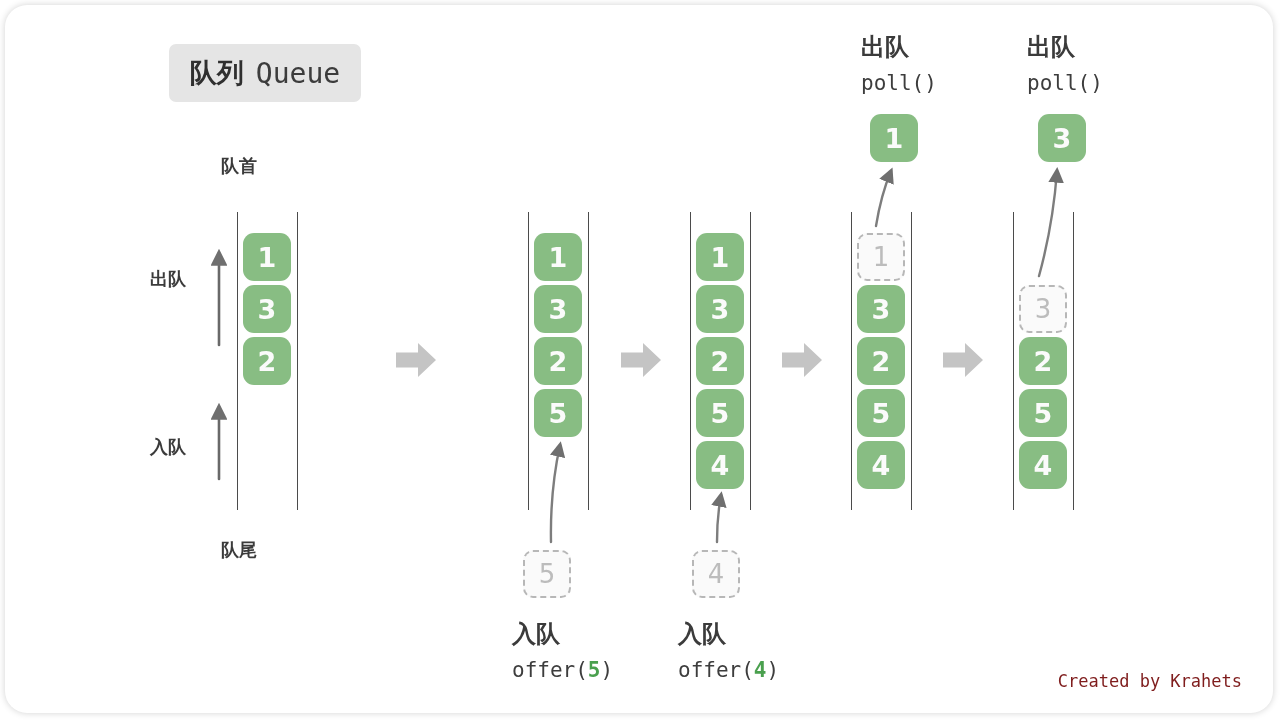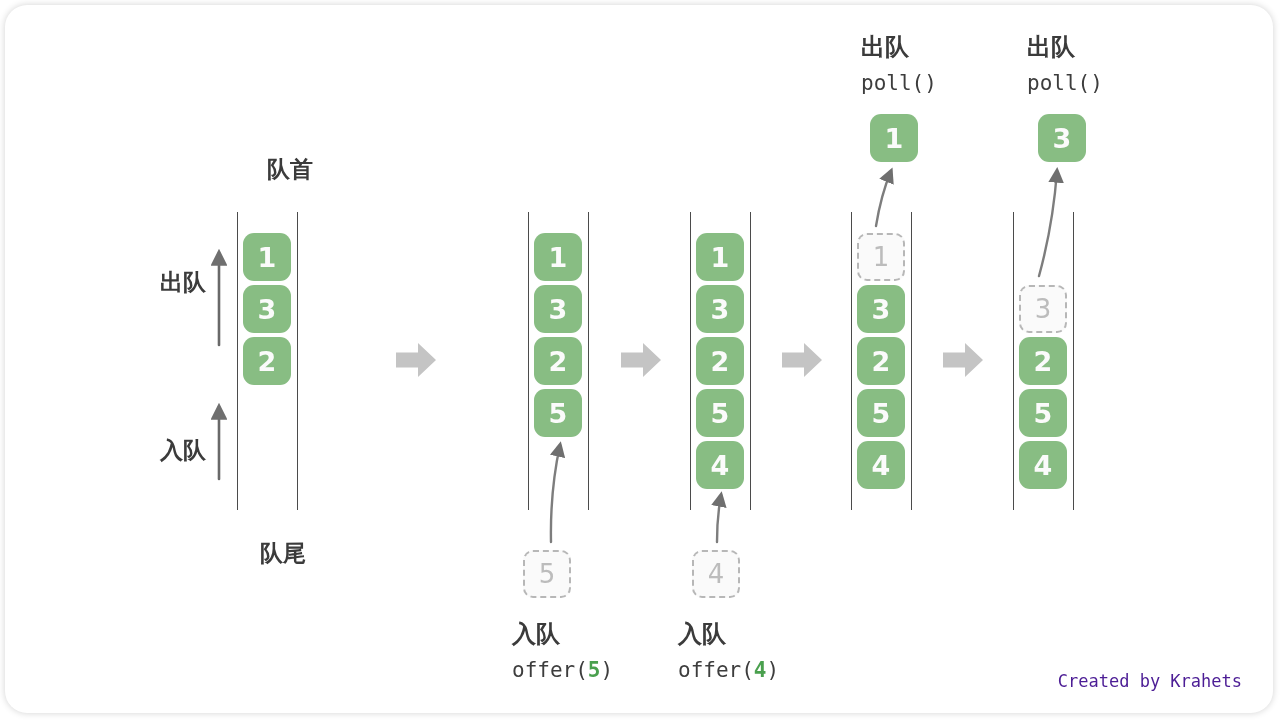--- a/index.html
+++ b/index.html
@@ -24,24 +24,24 @@
     width: 192px; height: 58px;
     background: #e5e5e5; border-radius: 7px;
     display: flex; align-items: center; justify-content: center; gap: 12px;
   }
   .badge .zh { font-size: 27px; font-weight: 700; color: #2f2f2f; }
   .badge .en { font-size: 28px; font-family: "DejaVu Sans Mono", monospace; color: #3c3c3c; }
 
   
   .cnlbl {
     position: absolute; font-weight: 700; color: #3b3b3b;
-    font-size: 23px; text-align: right;
+    font-size: 18px; text-align: left;
   }
   .lbl-front { left: 221px; top: 154px; width: 92px; }
-  .lbl-rear  { left: 214px; top: 538px; width: 92px; }
+  .lbl-rear  { left: 221px; top: 538px; width: 92px; }
   .lbl-deq   { left: 150px; top: 267px; width: 56px; }
   .lbl-enq   { left: 150px; top: 435px; width: 56px; }
 
   
   .queue {
     position: absolute; top: 212px;
     width: 61px; height: 298px;
     box-sizing: border-box;
     border-left: 1.5px solid #4b4b4b;
     border-right: 1.5px solid #4b4b4b;
@@ -85,38 +85,42 @@
   }
 
   
   svg.arrow { position: absolute; overflow: visible; }
   svg.arrow path, svg.arrow line { fill: none; stroke: #7d7d7d; stroke-width: 2.4; stroke-linecap: round; }
   svg.arrow.upline path { stroke: #696969; stroke-width: 2.6; }
 
   .watermark {
     position: absolute; right: 38px; top: 671px;
     font-family: "DejaVu Sans Mono", monospace;
-    font-size: 17px; color: #4c1d95;
+    font-size: 17px; color: #7f1d1d;
   }
 </style>
 </head>
 <body>
 
 <svg width="0" height="0" style="position:absolute">
   <defs>
     <marker id="ah" viewBox="0 0 10 10" refX="7.5" refY="5" markerWidth="6.5" markerHeight="6.5" orient="auto-start-reverse">
       <path d="M0,0 L10,5 L0,10 z" fill="#6f6f6f"></path>
     </marker>
   </defs>
 </svg>
 
 <div class="frame"></div>
 
 <div class="content">
 
+  <div class="badge">
+    <span class="zh">队列</span>
+    <span class="en">Queue</span>
+  </div>
 
   <div class="cnlbl lbl-front">队首</div>
   <div class="cnlbl lbl-rear">队尾</div>
   <div class="cnlbl lbl-deq">出队</div>
   <div class="cnlbl lbl-enq">入队</div>
 
   <svg class="arrow upline" style="left:211px; top:244px;" width="16" height="104">
     <path d="M8,101 L8,9" marker-end="url(#ah)"></path>
   </svg>
   <svg class="arrow upline" style="left:211px; top:398px;" width="16" height="84">

